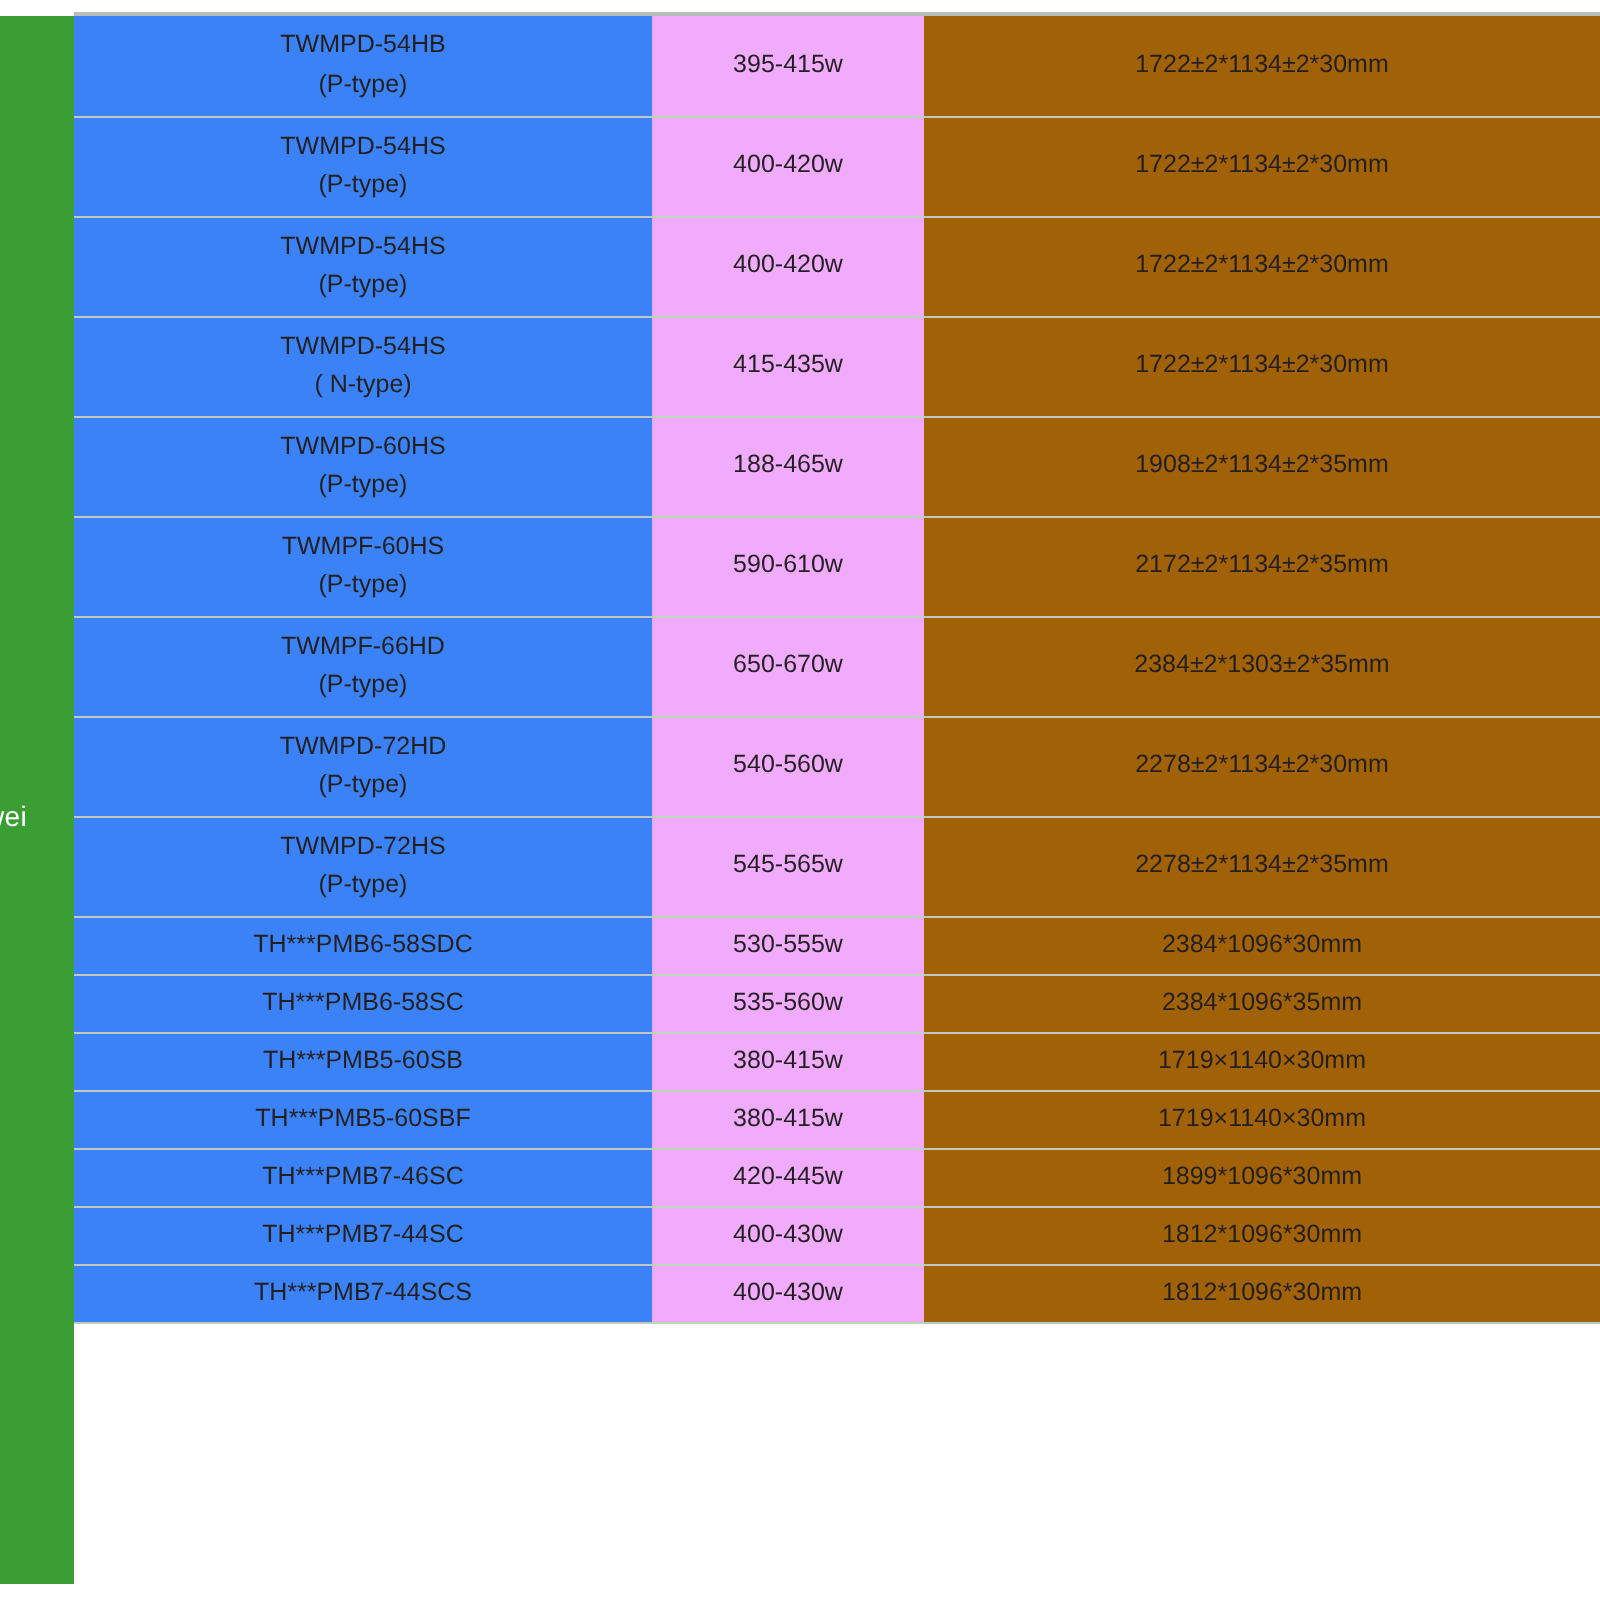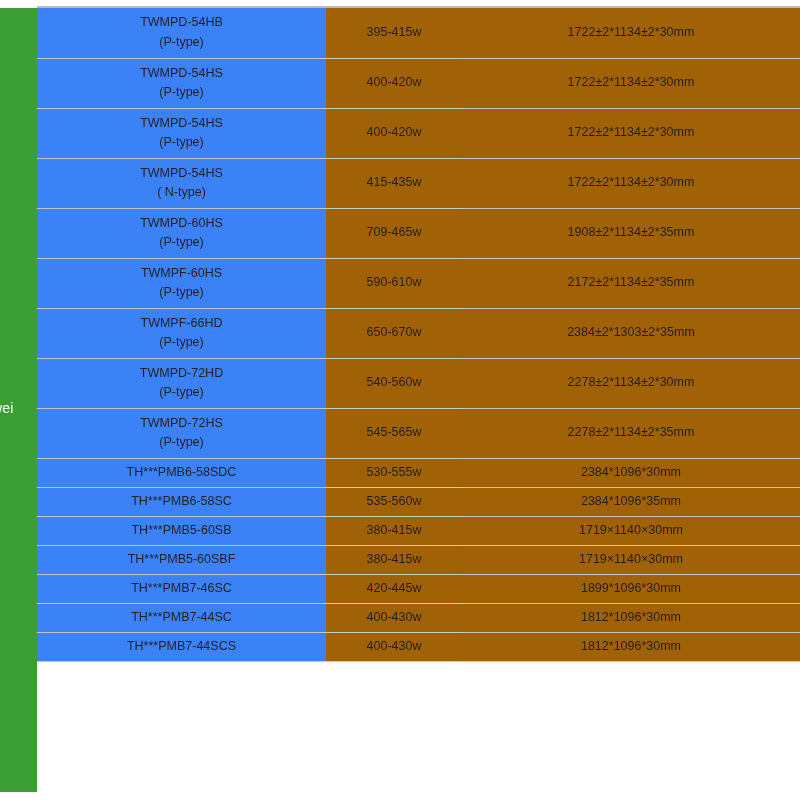--- a/index.html
+++ b/index.html
@@ -67,21 +67,21 @@
     text-align: center;
     vertical-align: middle;
     color: #231f20;
     font-size: 12.5px;
     line-height: 1.55;
     padding: 0 4px;
     background: #3b82f6;
   }
 
   .spec-table td.col-power {
-    background: #a16207;
+    background: #f0abfc;
     border-bottom: 1px solid #bcd6bd;
   }
 
   .spec-table td.col-dim {
     background: #a16207;
   }
 
   .spec-table tr.row-tall td { height: 50px; }
   .spec-table tr.row-short td { height: 29px; margin-top: 46px; }
 
@@ -154,21 +154,21 @@
             <td class="col-dim">
               <span class="cell-text">1722±2*1134±2*30mm</span>
             </td>
           </tr>
           <tr class="row-tall">
             <td class="col-model">
               <span class="model-main">TWMPD-60HS</span>
               <span class="model-sub">(P-type)</span>
             </td>
             <td class="col-power">
-              <span class="cell-text">709-465w</span>
+              <span class="cell-text">188-465w</span>
             </td>
             <td class="col-dim">
               <span class="cell-text">1908±2*1134±2*35mm</span>
             </td>
           </tr>
           <tr class="row-tall">
             <td class="col-model">
               <span class="model-main">TWMPF-60HS</span>
               <span class="model-sub">(P-type)</span>
             </td>

